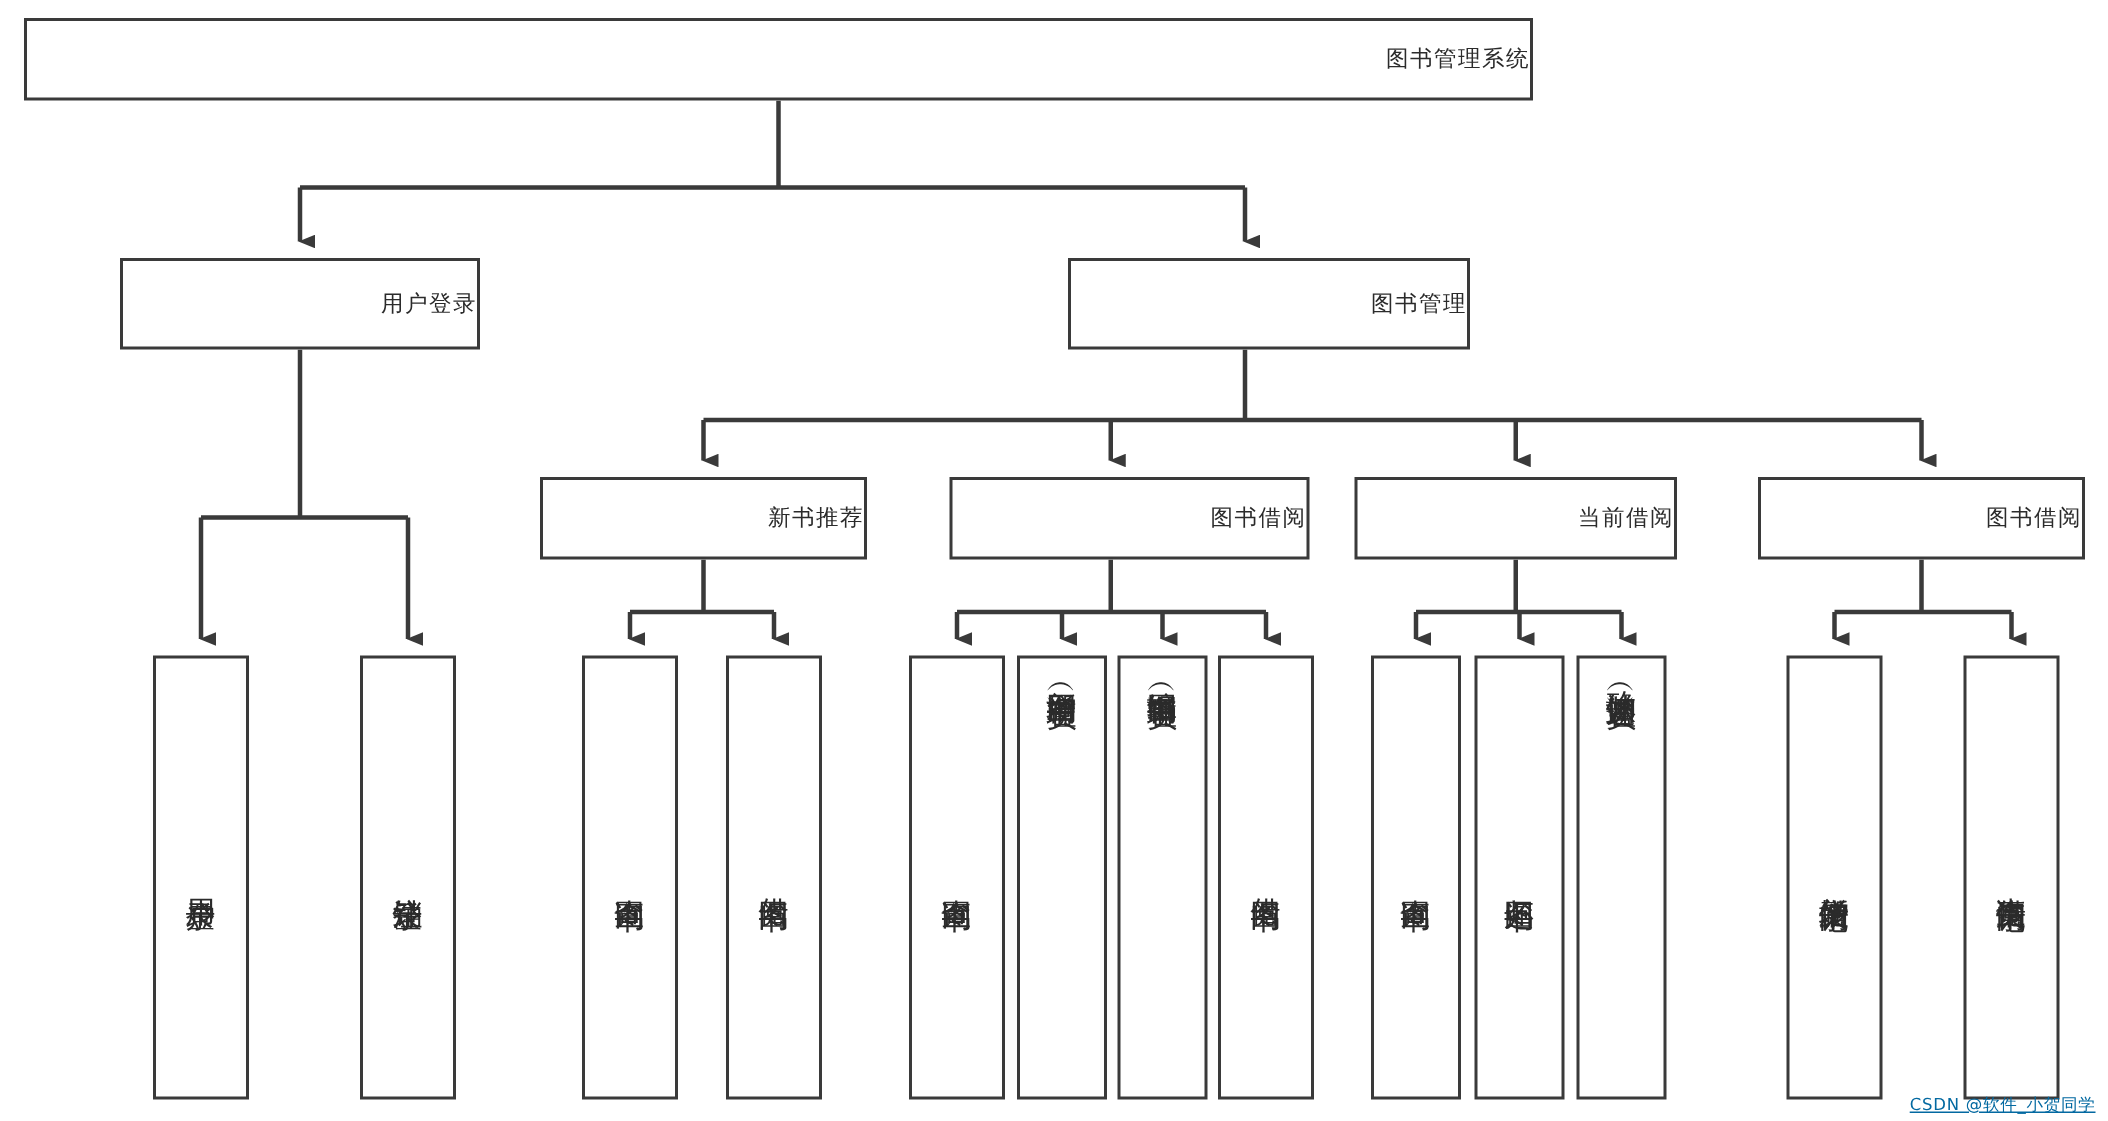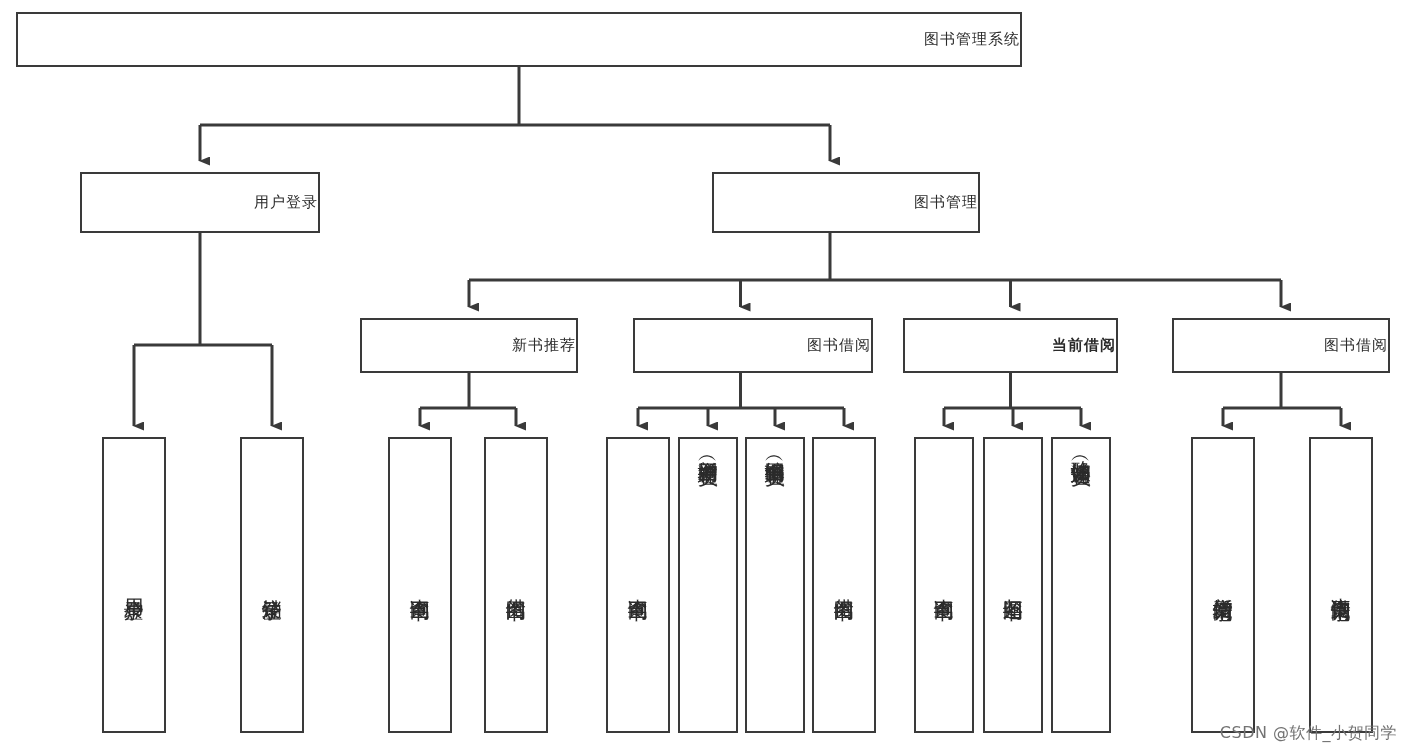--- a/index.html
+++ b/index.html
@@ -59,24 +59,25 @@
     margin-top: auto;
     margin-bottom: auto;
   }
   .node.v.center {
     align-items: center;
   }
   .watermark {
     position: absolute;
     right: 8px;
     bottom: 3px;
-    font-size: 16px;
-    color: #737373;
+    font-size: 11px;
+    color: #0369a1;
     letter-spacing: 0.5px;
     white-space: nowrap;
+    text-decoration: underline;
   }
 </style>
 </head>
 <body>
 
 <div id="canvas">
 
   <svg id="wires" viewBox="0 0 1405 747" width="1405" height="747">
     <defs>
       <marker id="arrowhead" markerWidth="9" markerHeight="11" refX="4.5" refY="10" orient="auto" markerUnits="userSpaceOnUse">
@@ -117,21 +118,21 @@
   <div class="node h" style="left:712px; top:172px; width:268px; height:61px;">
     <span>图书管理</span>
   </div>
 
   <div class="node h" style="left:360px; top:318px; width:218px; height:55px;">
     <span>新书推荐</span>
   </div>
   <div class="node h" style="left:633px; top:318px; width:240px; height:55px;padding-left:15px;">
     <span>图书借阅</span>
   </div>
-  <div class="node h" style="left:903px; top:318px; width:215px; height:55px;font-weight:bold;">
+  <div class="node h" style="left:903px; top:318px; width:215px; height:55px;">
     <span>当前借阅</span>
   </div>
   <div class="node h" style="left:1172px; top:318px; width:218px; height:55px;">
     <span>图书借阅</span>
   </div>
 
   <div class="node v center" style="left:102px; top:437px; width:64px; height:296px;">
     <span class="vtext">用户登录</span>
   </div>
   <div class="node v center" style="left:240px; top:437px; width:64px; height:296px;">

